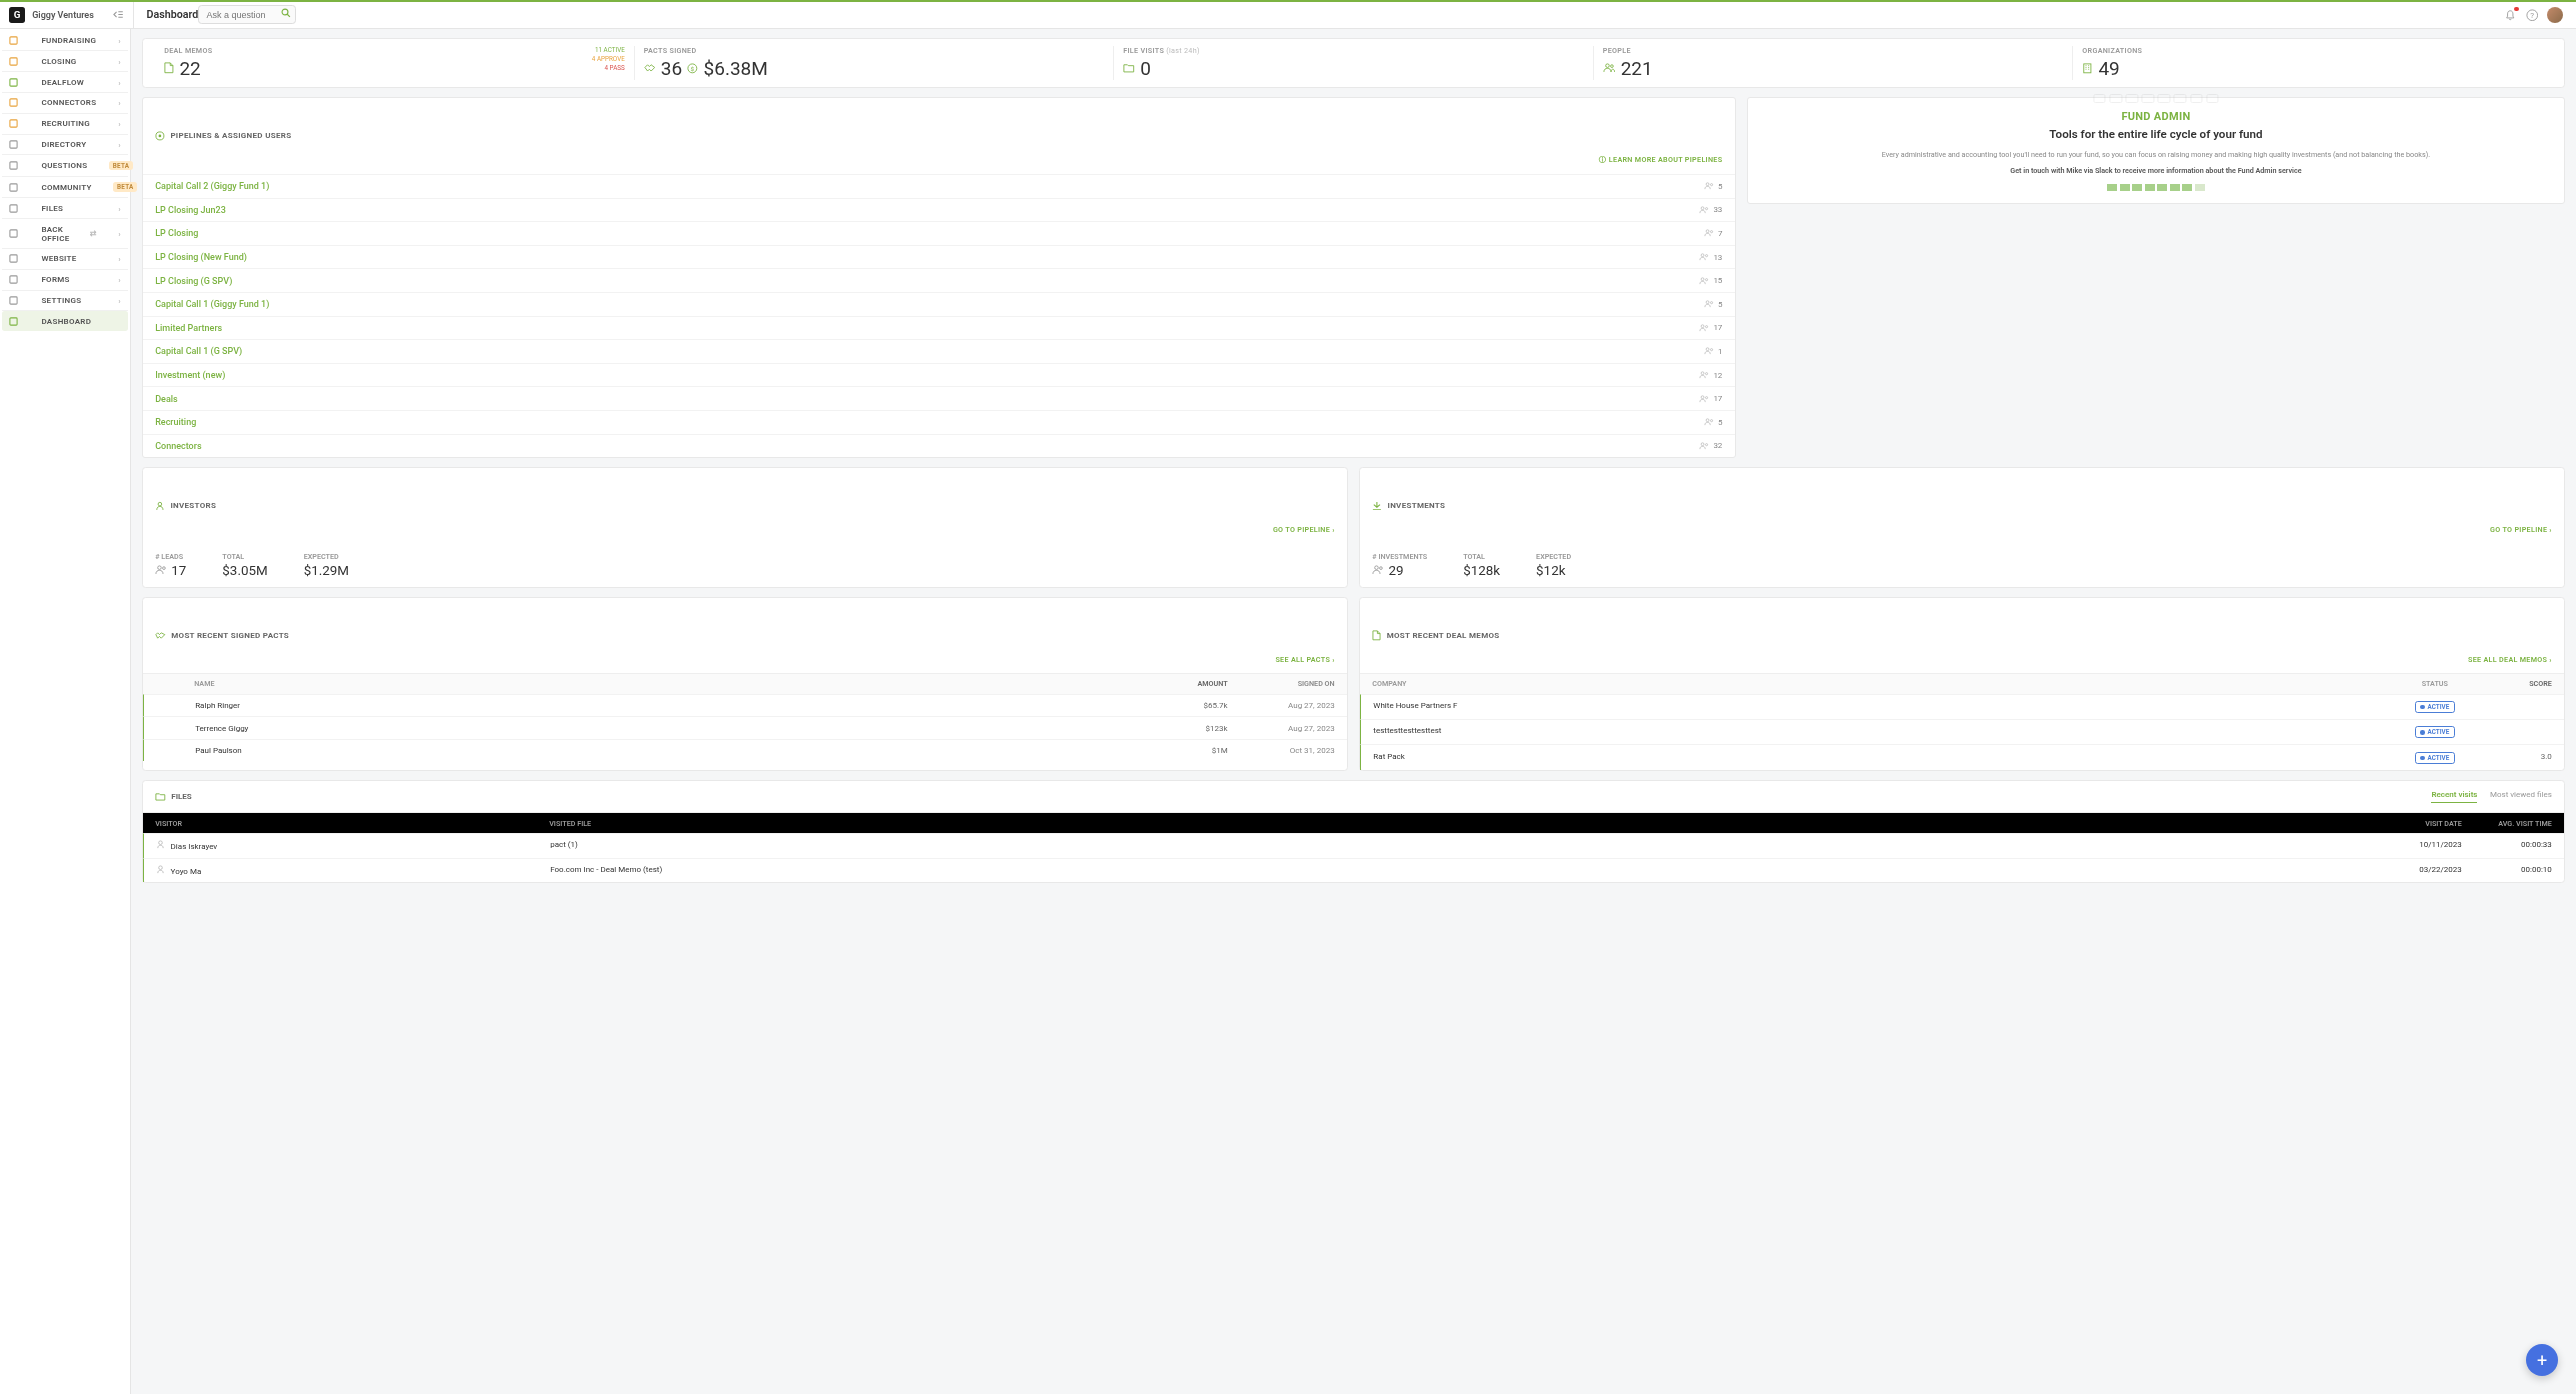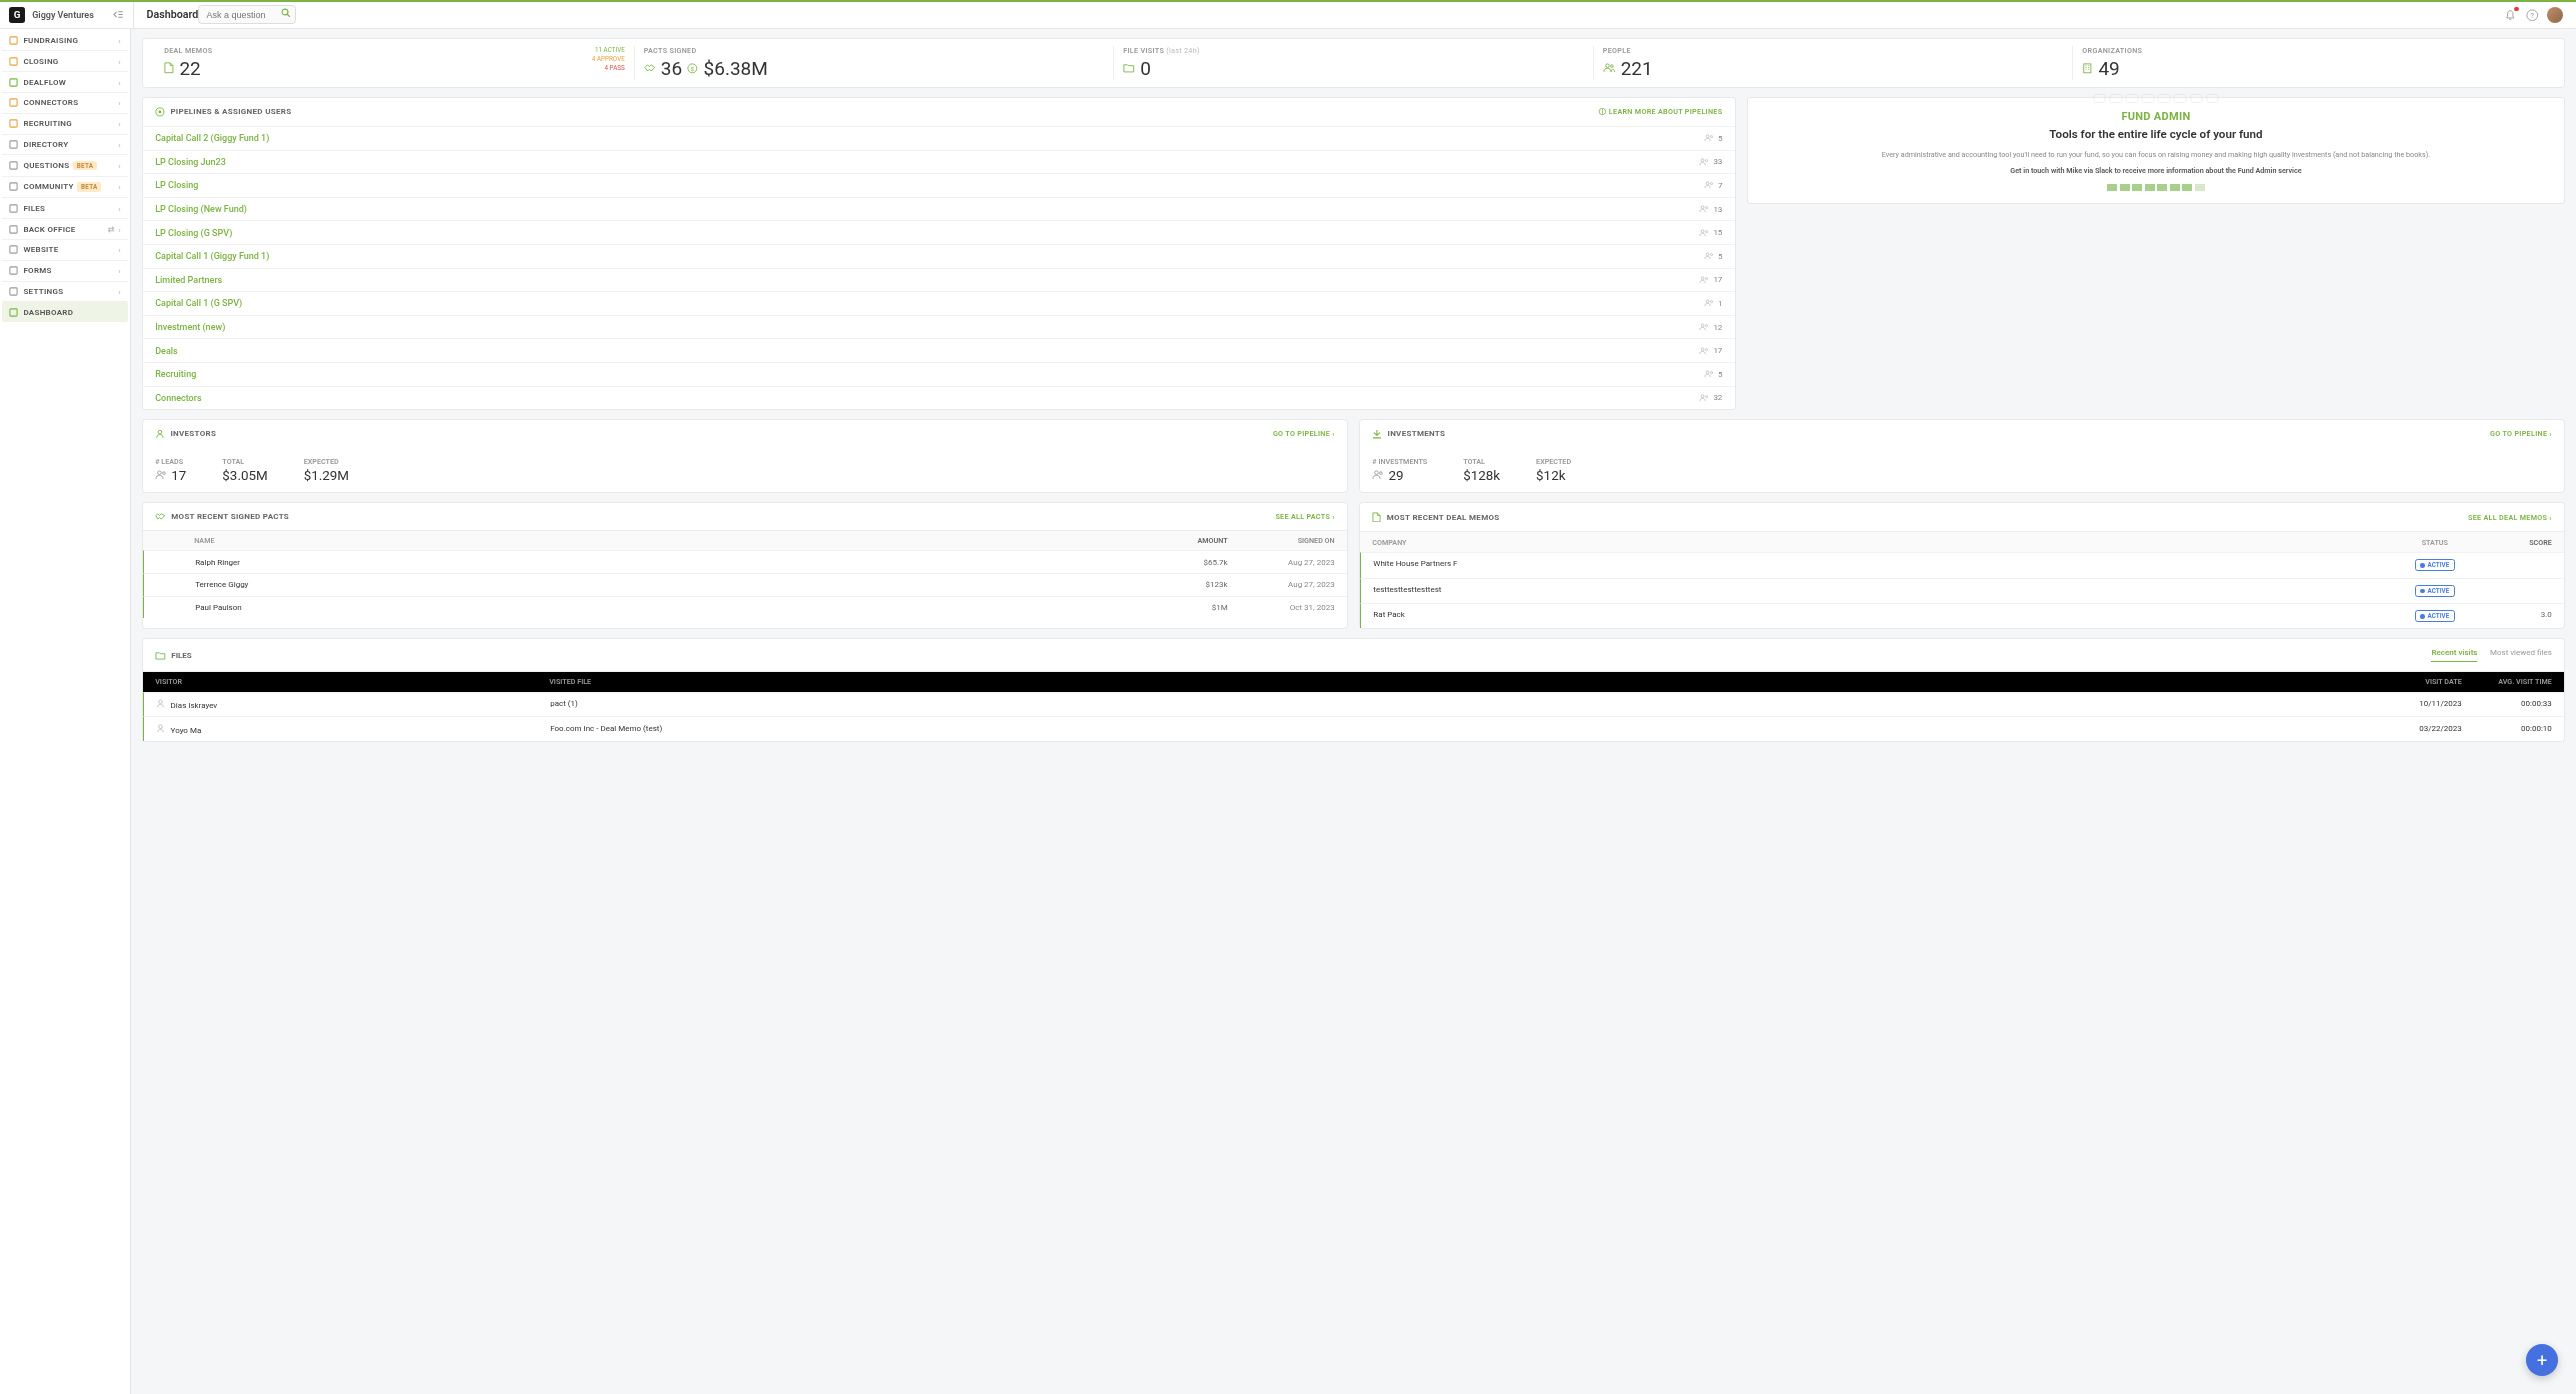--- a/index.html
+++ b/index.html
@@ -17,21 +17,21 @@
 .search { width: 98px; padding: 3.6px 21.5px 3.6px 7.2px; border: 0.9px solid #ddd; border-radius: 3.6px; font-size: 9px; color:#666; background:#fafafa;}
 .search-icon-wrap { position:absolute; right:5.4px; top:2.7px; color:#7cb342;}
 .header-right { display:flex; align-items:center; gap:9px; margin-right:3.6px;}
 .header-icon { width:12.5px; height:12.5px; color:#999; cursor:pointer; position:relative;}
 .notif-dot { position:absolute; top:-1.8px; right:-1.8px; width:4.5px; height:4.5px; background:#e53935; border-radius:50%;}
 .avatar { width:16px; height:16px; border-radius:50%; background: linear-gradient(135deg,#c48b6a,#8b6a4a); }
 
 
 .layout { display:flex; }
 .sidebar { width: 131px; background:#fff; border-right:0.9px solid #e5e5e5; padding:1.8px; min-height: calc(100vh - 29px);}
-.sidebar-item { display:flex; align-items:flex-start; padding:5.4px 7.2px; border-bottom:0.9px solid #f0f0f0; cursor:pointer; font-size:8px; font-weight:600; color:#555; letter-spacing:0.3px;}
+.sidebar-item { display:flex; align-items:center; padding:5.4px 7.2px; border-bottom:0.9px solid #f0f0f0; cursor:pointer; font-size:8px; font-weight:600; color:#555; letter-spacing:0.3px;gap:18px;}
 .sidebar-item.active { background:#eef4e6; border-radius:2.7px; border-bottom:none;}
 .sidebar-icon { width:9px; height:9px; margin-right:5.4px; flex-shrink:0;}
 .chevron { margin-left:auto; color:#bbb; font-size:8px;}
 .beta { background:#ffe9c6; color:#c08a3a; font-size:6.3px; padding:0.9px 3.6px; border-radius:2.7px; margin-left:3.6px; font-weight:700;}
 .sync-ico { color:#bbb; font-size:8px; margin-right:3.6px;}
 
 .main { flex:1; padding: 9px 10.7px; }
 
 
 .stats-row { display:flex; background:#fff; border:0.9px solid #e8e8e8; border-radius:3.6px; padding:7.2px 12.5px; gap:0; }
@@ -47,21 +47,21 @@
 .stat-side .pass-c { color:#d9534f;}
 .stat-memo { display:flex; justify-content:space-between; align-items:flex-start;}
 
 
 .panels-row { display:flex; gap:10.7px; margin-top:9px;}
 .panel { background:#fff; border:0.9px solid #e8e8e8; border-radius:3px; }
 .panel-left { flex: 0 0 calc(66% - 5.4px);}
 .panel-right { flex:1;}
 .panel-header { display:flex; align-items:center; padding:9px 12.5px; font-size:8px; font-weight:700; color:#666; letter-spacing:0.3px;}
 .panel-header .ph-icon { color:#7cb342; margin-right:5.4px;}
-.panel-header .link { margin-left:auto; color:#7cb342; font-size:7.2px; font-weight:600; cursor:pointer;}
+.panel-header .link { margin-left:auto; color:#7cb342; font-size:7.2px; font-weight:600; cursor:pointer;margin-top:48px;}
 
 .pipe-row { display:flex; align-items:center; padding:6.3px 12.5px; border-top:0.9px solid #f2f2f2; cursor:pointer;}
 .pipe-name { color:#7cb342; font-size:9px; font-weight:500;}
 .pipe-count { margin-left:auto; display:flex; align-items:center; gap:3.6px; font-size:8px; color:#888;}
 .pipe-count-icon { color:#bbb;}
 
 
 .fund-card { padding: 12.5px 16px; text-align:center; position:relative;}
 .fund-title { color:#7cb342; font-size:11px; font-weight:700; letter-spacing:0.3px;}
 .fund-heading { font-size:11.6px; font-weight:600; color:#333; margin-top:3.6px;}

